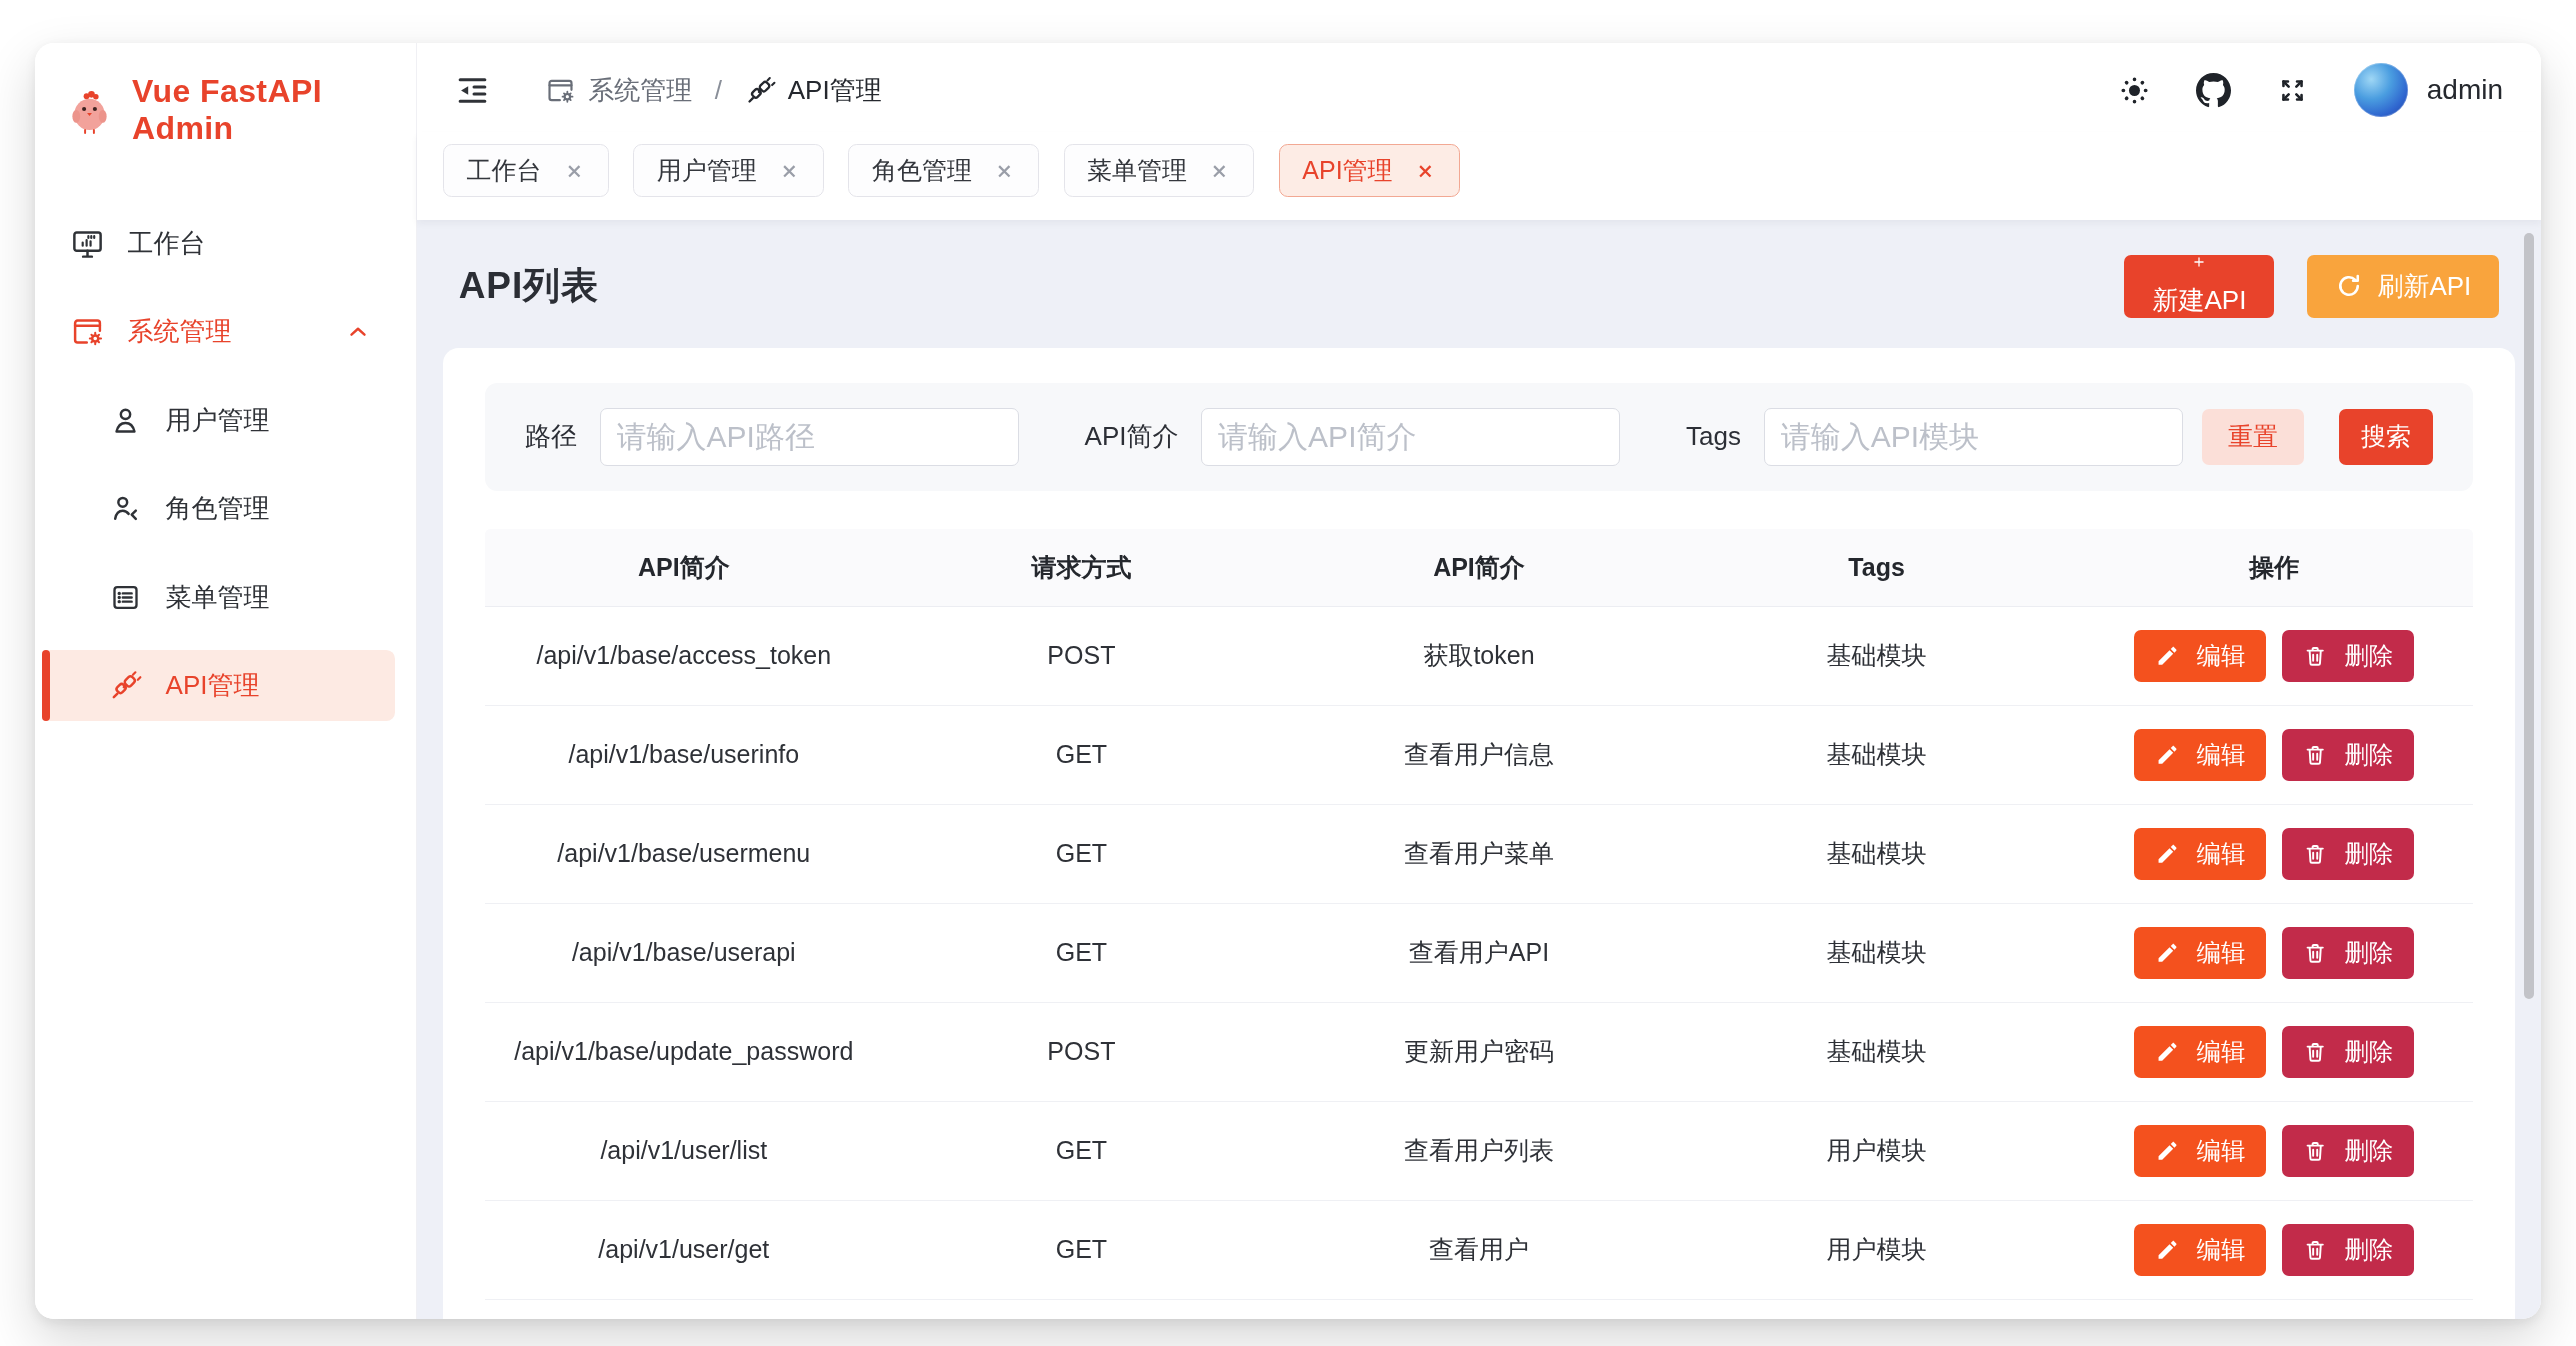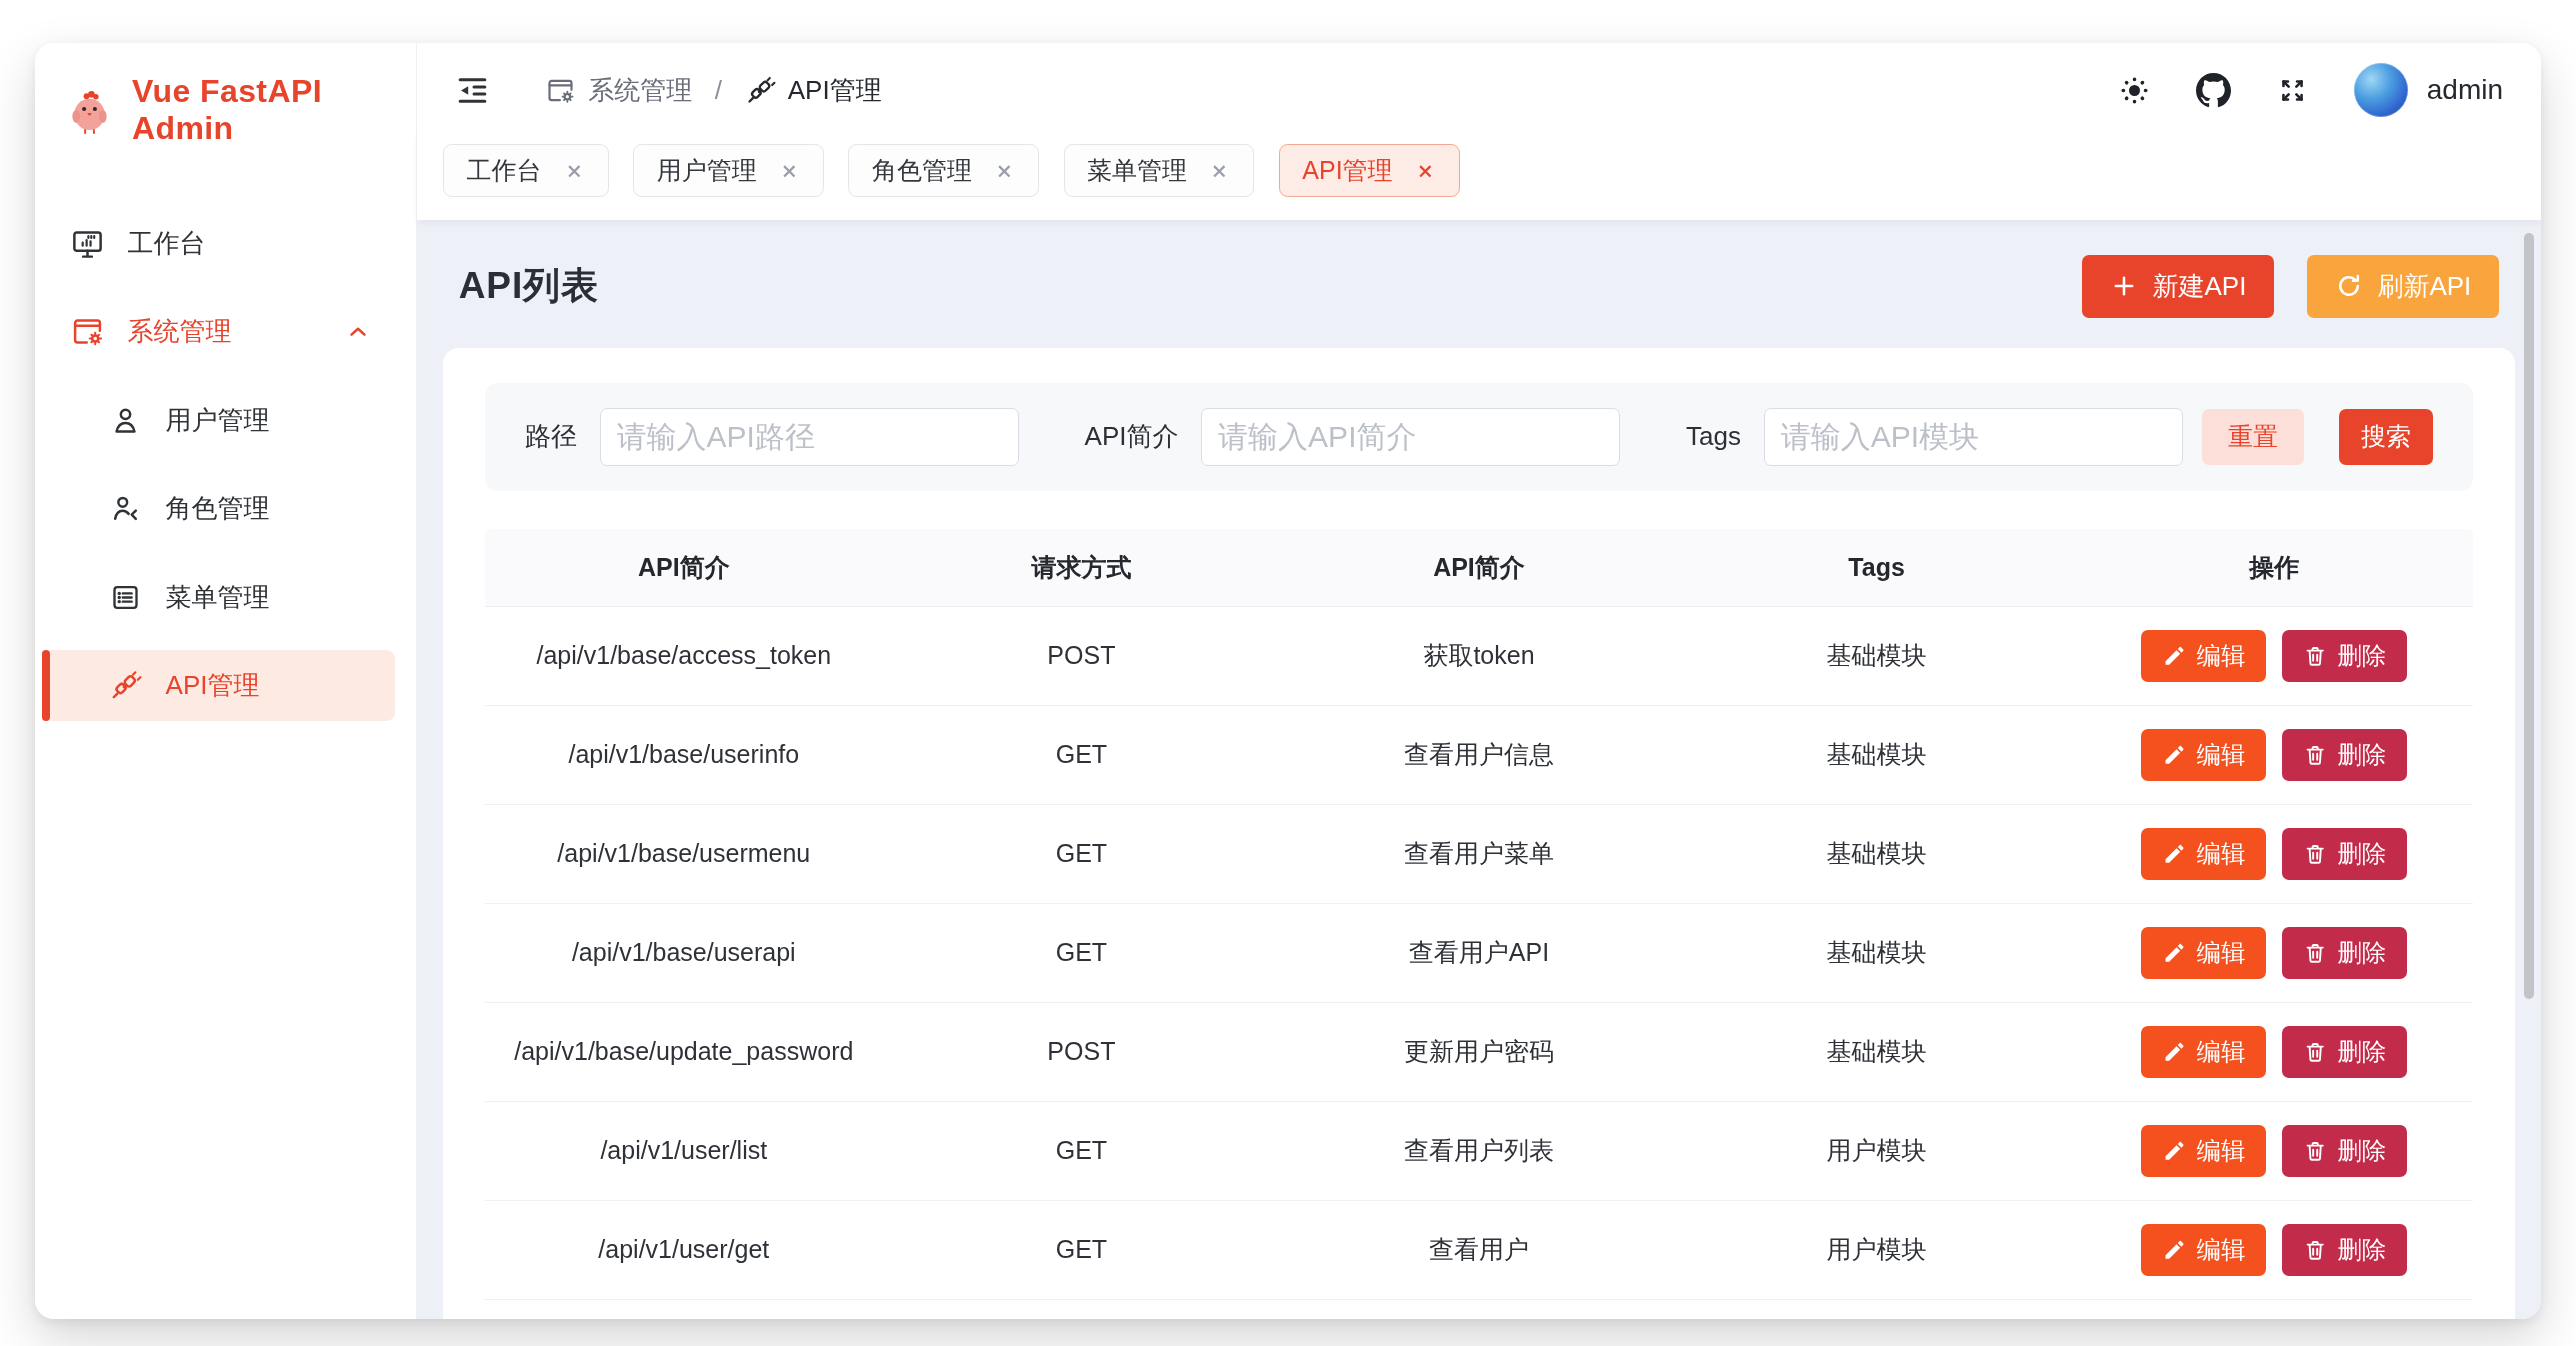--- a/index.html
+++ b/index.html
@@ -59,21 +59,21 @@
   .tab .tab-close{width:22.6px;height:22.6px;stroke:#9a9ea8;stroke-width:2.4;fill:none;cursor:pointer;}
   .tab.active{background:#fdece5;border-color:#f2a globalize;}
   .tab.active{background:#fdece5;border-color:#f2a893;color:var(--primary,#e8432b);}
   .tab.active .tab-close{stroke:var(--primary,#e8432b);}
   
   .content{flex:1;background:var(--content-bg,#eef0f7);padding:0 26px;overflow:hidden;display:flex;flex-direction:column;}
   .content-head{display:flex;align-items:center;padding:35px 15.7px 30px 15.7px;flex:0 0 auto;}
   .page-title{font-size:37px;font-weight:600;color:#2b2e35;letter-spacing:0.9px;}
   .head-actions{margin-left:auto;display:flex;gap:33px;}
   .btn{border:none;cursor:pointer;display:flex;align-items:center;justify-content:center;gap:14px;color:#fff;border-radius:7px;font-family:inherit;}
-  .btn-create{height:63px;padding:0 28px;font-size:26px;background:var(--primary,#e8432b);}
+  .btn-create{height:63px;padding:0 28px;font-size:26px;background:var(--primary,#e8432b);flex-direction:column;}
   .btn-refresh{height:63px;padding:16px 28px;font-size:26px;background:var(--warning,#f9a43d);}
   .bicon-svg{width:28px;height:28px;display:block;}
   .card{background:#fff;border-radius:15.7px;padding:35px 42px;flex:0 0 auto;height:1219px;}
   
   .filterbar{background:#f7f8fa;border-radius:12.2px;height:108px;display:flex;align-items:center;padding:0 40px;}
   .fgroup{display:flex;align-items:center;gap:22.6px;}
   .fgroup + .fgroup{margin-left:66px;}
   .flabel{font-size:26px;color:#2c2f36;white-space:nowrap;}
   .finput{
     width:385px;height:56px;border:1.7px solid #dbdde4;border-radius:7px;background:#fff;
@@ -84,21 +84,21 @@
   .btn-reset{height:56px;padding:8px 26px;font-size:25px;border-radius:7px;background:#fbdfd8;color:var(--primary,#e8432b);}
   .btn-search{height:56px;padding:0 22px;font-size:25px;border-radius:7px;background:var(--primary,#e8432b);color:#fff;}
   
   .table{margin-top:38px;}
   .thead{display:flex;align-items:center;height:77px;background:#fafafc;border-bottom:1.7px solid #ecedf2;border-radius:5.2px 5.2px 0 0;}
   .th{flex:1;text-align:center;font-size:25px;font-weight:700;color:#24272d;}
   .tr{display:flex;align-items:center;height:98px;border-bottom:1.7px solid #eff0f4;}
   .tr.stub{height:42px;}
   .td{flex:1;text-align:center;font-size:25px;color:#2e3137;overflow:hidden;text-overflow:ellipsis;white-space:nowrap;}
   .td-actions{display:flex;align-items:center;justify-content:center;gap:15.7px;}
-  .btn-sm{height:52px;padding:0 21px;border-radius:7px;font-size:24.4px;gap:10px;}
+  .btn-sm{height:52px;padding:0 21px;border-radius:7px;font-size:24.4px;gap:17px;}
   .btn-edit{background:var(--edit,#f4511e);}
   .btn-delete{background:var(--danger,#c22b4a);}
   .sicon{width:24.4px;height:24.4px;display:block;}
   
   .scroll-thumb{position:absolute;right:7px;top:190px;width:10.5px;height:766px;border-radius:5.2px;background:#c2c3c8;z-index:5;}
   svg{display:block;}
 </style>
 </head>
 <body>
 

